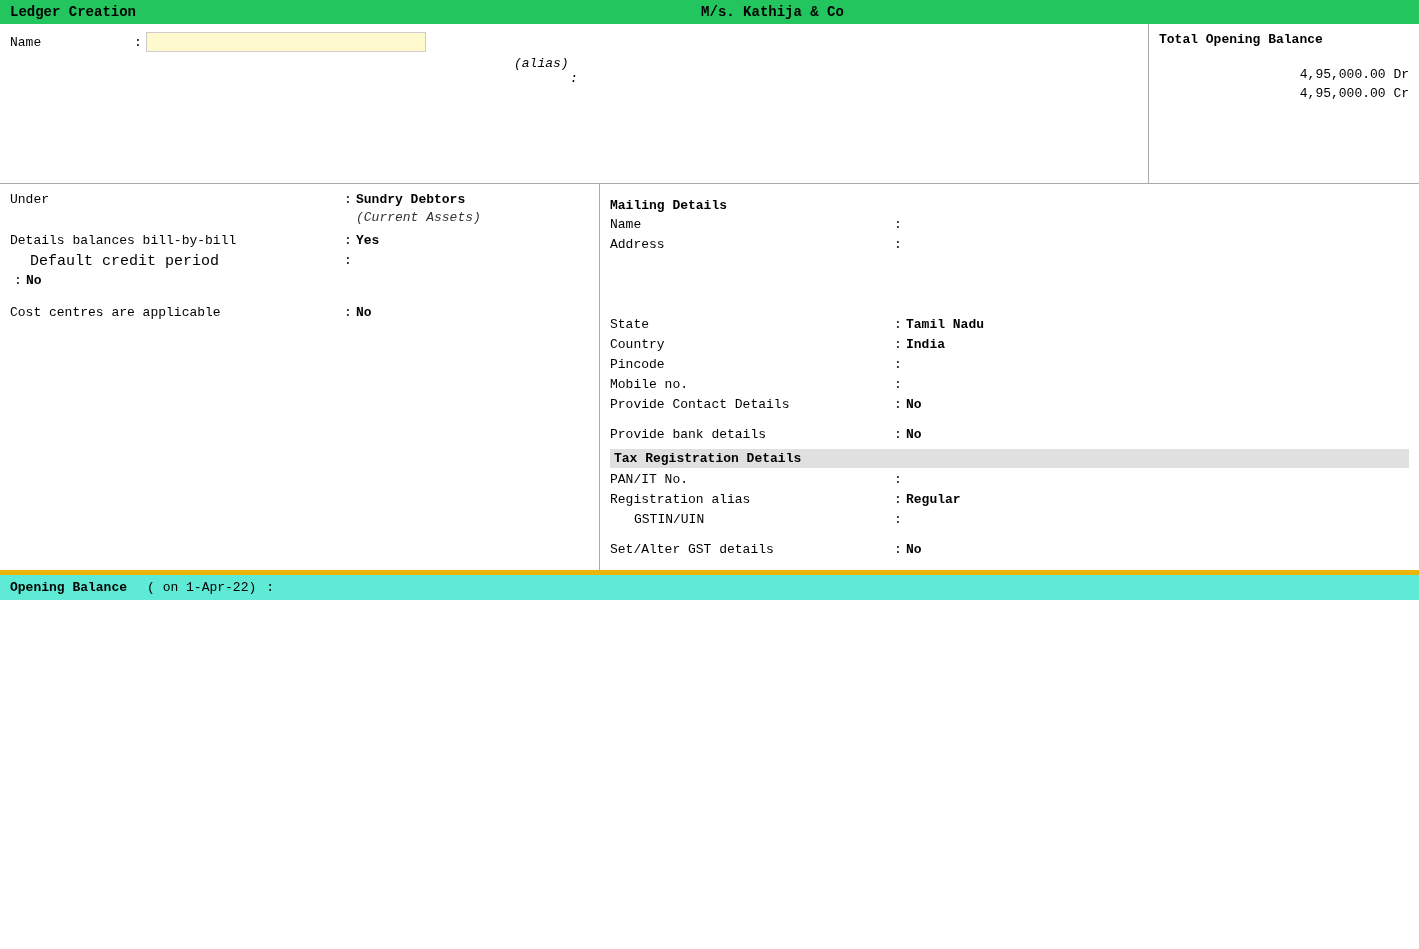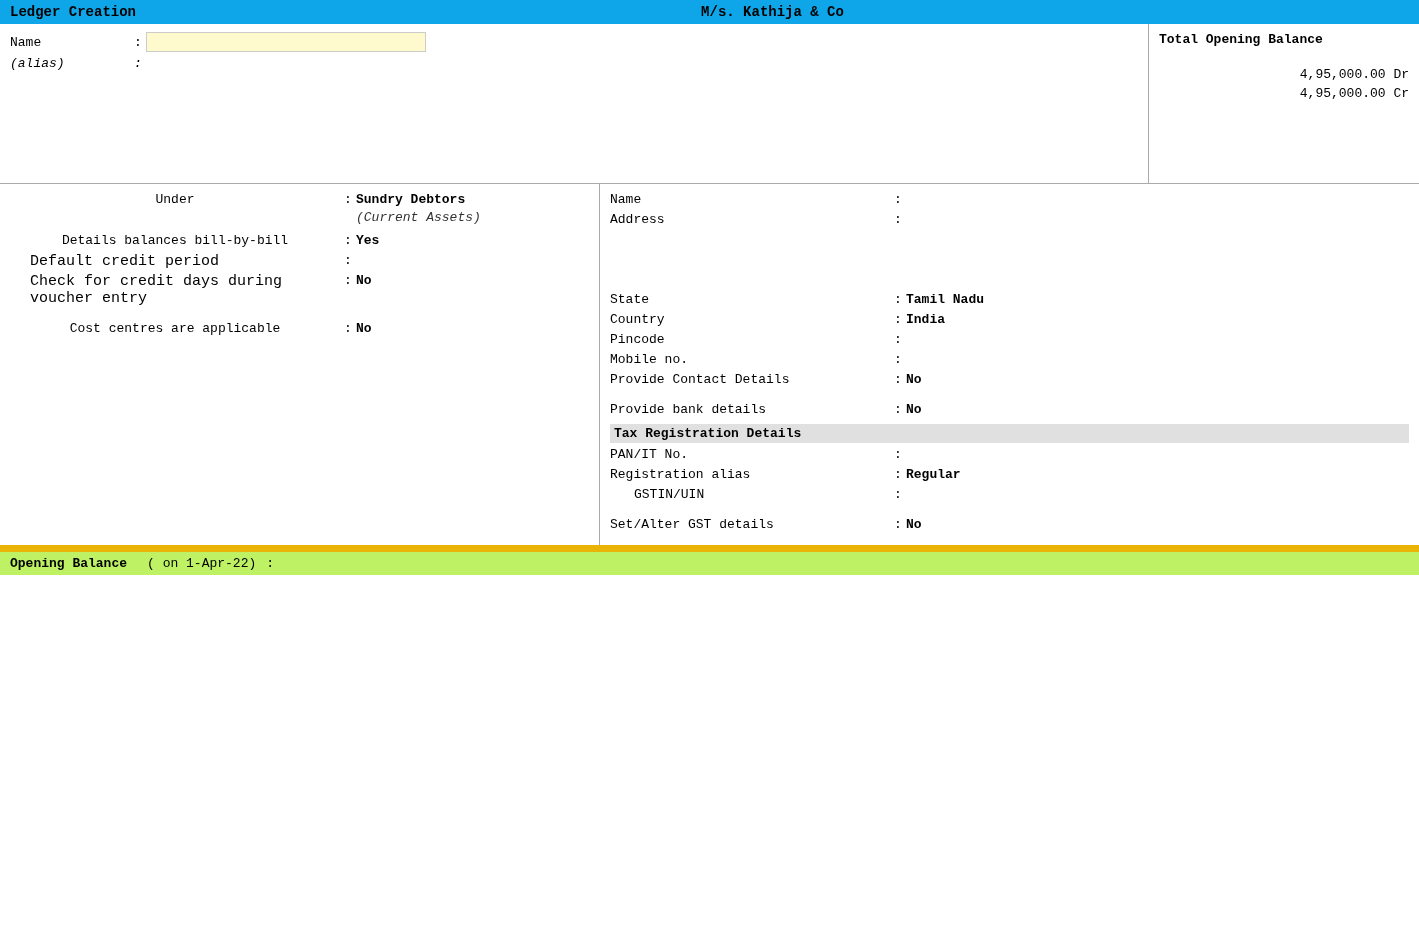--- a/index.html
+++ b/index.html
@@ -1,19 +1,19 @@
 <!DOCTYPE html>
 <html><head>
   <meta charset="utf-8">
   <style>
     * { margin: 0; padding: 0; box-sizing: border-box; }
     body { font-family: 'Courier New', Courier, monospace; font-size: 13px; background: #fff; color: #000; }
 
     .header-bar {
-      background: #0ea5e9;
+      background: #22c55e;
       display: flex;
       justify-content: space-between;
       align-items: center;
       padding: 4px 10px;
       color: #000;
       font-weight: bold;
       font-size: 14px;
     }
 
     .name-row {
@@ -39,33 +39,33 @@
       height: 20px;
       font-family: 'Courier New', Courier, monospace;
       font-size: 13px;
     }
 
     .alias-row {
       display: flex;
       align-items: center;
       margin-bottom: 8px;
       font-style: italic;
+      flex-direction: column;
     }
 
     .field-row {
       display: flex;
       align-items: flex-start;
       margin-bottom: 2px;
       min-height: 18px;
     }
 
     .field-label {
       width: 330px;
       font-size: 13px;
-      text-align: center;
     }
 
     .field-label-indent {
       width: 330px;
       font-size: 15px;
       padding-left: 20px;
     }
 
     .field-value {
       font-weight: bold;
@@ -105,25 +105,25 @@
       margin-bottom: 20px;
     }
 
     .amount-row {
       text-align: right;
       font-size: 13px;
       margin-bottom: 4px;
     }
 
     .footer-bar {
-      border-top: 7px solid #eab308;
+      border-top: 5px solid #eab308;
       display: flex;
       align-items: center;
       padding: 8px 10px;
-      background: #bef264;
+      background: #5eead4;
       height: 30px;
     }
 
     .footer-label {
       font-weight: bold;
       font-size: 13px;
       margin-right: 20px;
     }
 
     .footer-date {
@@ -219,37 +219,37 @@
       <span class="colon">:</span>
       <span class="field-value">Yes</span>
     </div>
 
     <div class="field-row">
       <span class="field-label-indent">Default credit period</span>
       <span class="colon">:</span>
     </div>
 
     <div class="field-row">
-      <span class="field-label-indent">Check for credit days during voucher entry</span>
       <span class="colon">:</span>
       <span class="field-value">No</span>
     </div>
 
     <div style="height:12px;"></div>
 
     <div class="field-row">
       <span class="field-label">Cost centres are applicable</span>
       <span class="colon">:</span>
       <span class="field-value">No</span>
     </div>
 
   </div>
 
   <div class="content-right">
 
+    <div class="section-header">Mailing Details</div>
 
     <div class="mailing-field-row">
       <span class="mailing-label">Name</span>
       <span class="colon">:</span>
     </div>
 
     <div class="mailing-field-row">
       <span class="mailing-label">Address</span>
       <span class="colon">:</span>
     </div>

